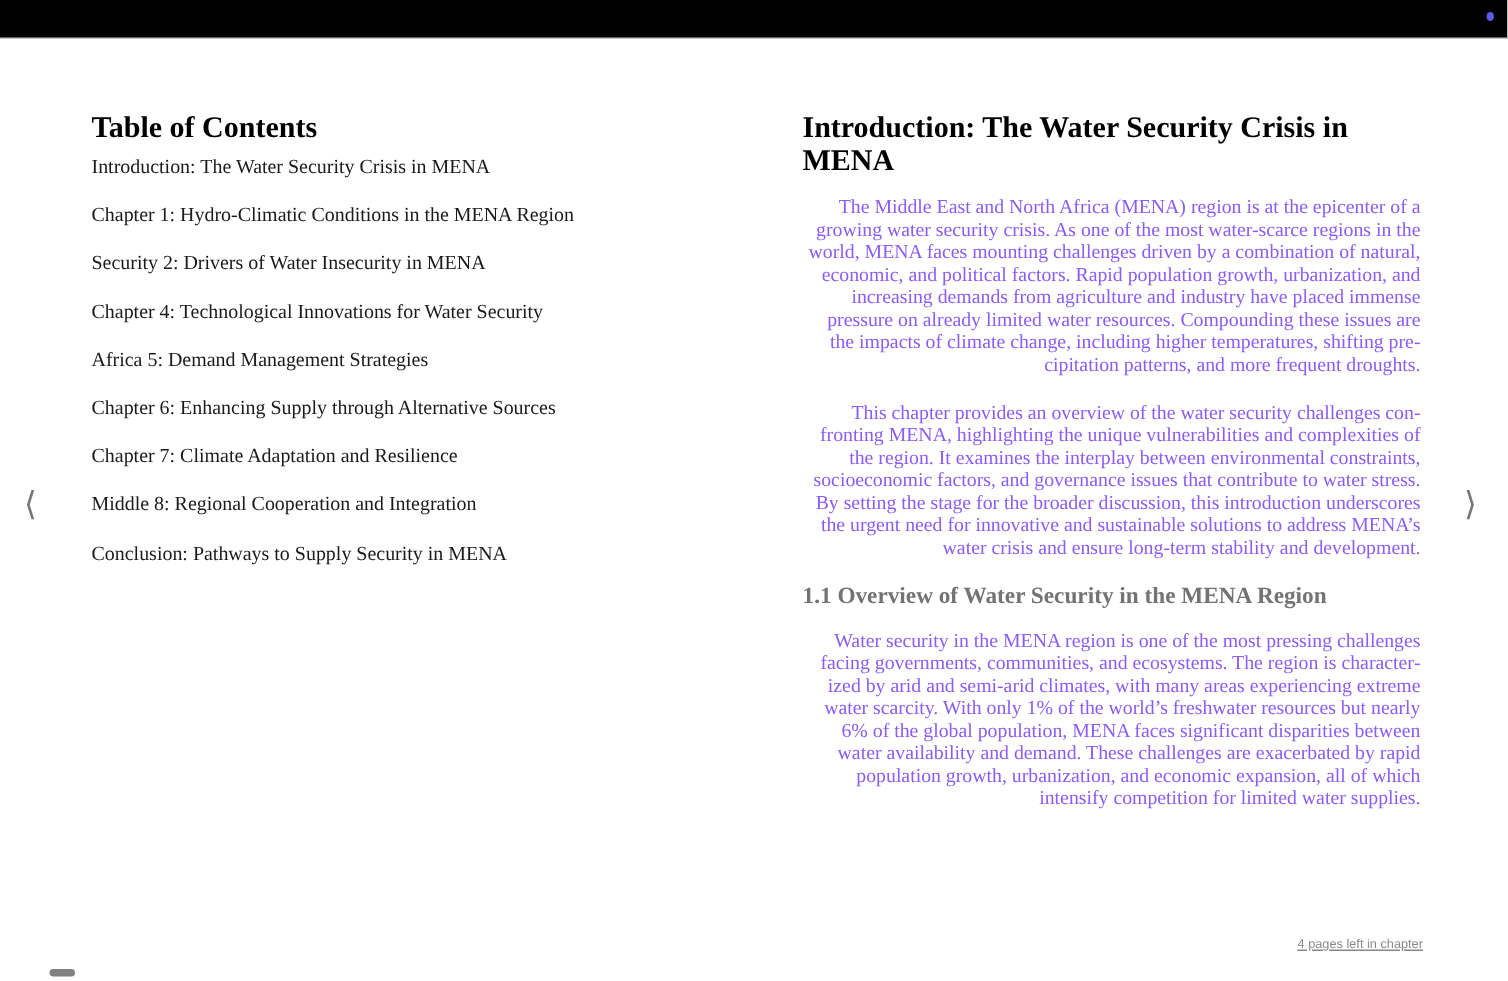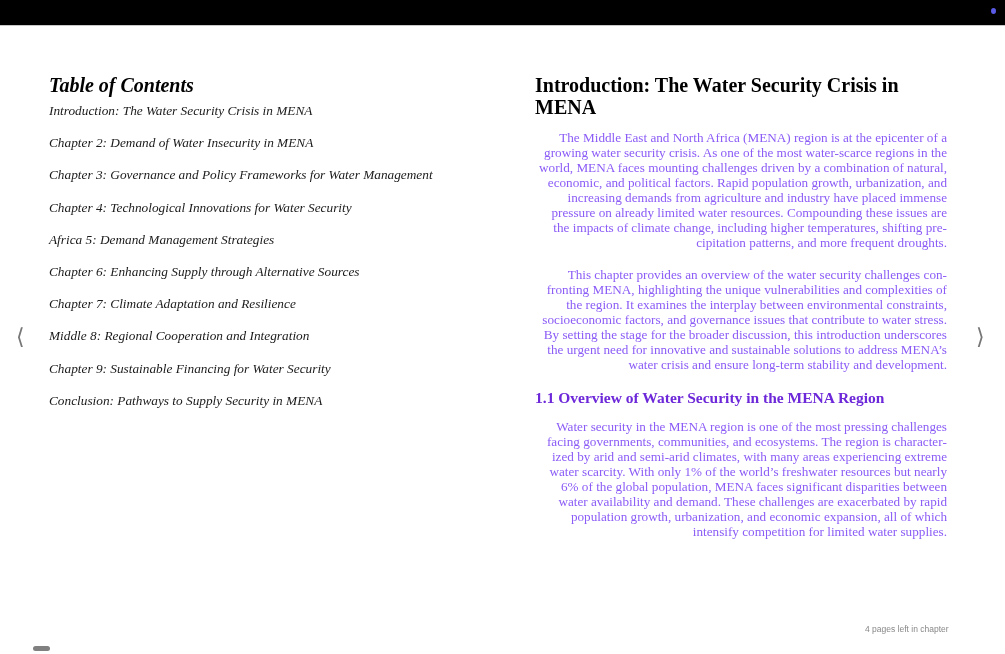--- a/index.html
+++ b/index.html
@@ -16,50 +16,50 @@
   .cam-dot {
     position: absolute; left: 991px; top: 8px; width: 5px; height: 6px;
     border-radius: 50%; background: #5a5ae6;
   }
   .nav-arrow {
     position: absolute; top: 326px; font-family: "DejaVu Sans", sans-serif;
     font-size: 22px; color: #777; cursor: pointer; line-height: 1;
   }
   .nav-prev { left: 16px; }
   .nav-next { left: 976px; }
-  .left-page { position: absolute; left: 49px; top: 74px; width: 420px; font-style: italic; }
+  .left-page { position: absolute; left: 61px; top: 74px; width: 420px; }
   .toc-title {
     font-family: "Liberation Serif", serif; font-weight: bold;
     font-size: 20px; margin: 0 0 6px 0; letter-spacing: 0px; color: #000;
   }
   .toc-list { list-style: none; margin: 0; padding: 0; }
   .toc-item {
     font-family: "Liberation Serif", serif; font-size: 13.3px;
     height: 32.2px; line-height: 16px; white-space: nowrap; cursor: pointer; color: #1a1a1a;
   }
   .right-page { position: absolute; left: 535px; top: 74px; width: 412px; }
   .chapter-title {
     font-family: "Liberation Serif", serif; font-weight: bold;
     font-size: 20px; line-height: 22px; margin: 0 0 12px 0; color: #000;
   }
   .para {
     font-family: "Liberation Serif", serif; font-size: 13.2px;
     line-height: 15px; margin: 0 0 17px 0; text-align: right; color: #8b5cf6;
   }
   .section-title {
     font-family: "Liberation Serif", serif; font-weight: bold;
-    font-size: 15.5px; margin: 0 0 12px 0; line-height: 18px; color: #6d28d9;
+    font-size: 15.5px; margin: 0 0 12px 0; line-height: 18px; color: #737373;
   }
   .footer-left {
     position: absolute; left: 489px; top: 655px;
     font-family: "Liberation Sans", sans-serif; font-size: 8.5px; color: #888;
   }
   .footer-right {
     position: absolute; left: 865px; top: 624px;
-    font-family: "Liberation Sans", sans-serif; font-size: 8.5px; color: #888;
+    font-family: "Liberation Sans", sans-serif; font-size: 8.5px; color: #888; text-decoration: underline;
   }
   .scroll-pill {
     position: absolute; left: 33px; top: 646px; width: 17px; height: 5px;
     border-radius: 3px; background: #808080;
   }
 </style>
 </head>
 <body>
 
 <div class="topbar">
@@ -70,28 +70,27 @@
   <span>⟨</span>
 </div>
 <div class="nav-arrow nav-next">
   <span>⟩</span>
 </div>
 
 <div class="left-page">
   <h1 class="toc-title">Table of Contents</h1>
   <ul class="toc-list">
     <li class="toc-item">Introduction: The Water Security Crisis in MENA</li>
-    <li class="toc-item">Chapter 2: Demand of Water Insecurity in MENA</li>
-    <li class="toc-item">Chapter 3: Governance and Policy Frameworks for Water Management</li>
+    <li class="toc-item">Chapter 1: Hydro-Climatic Conditions in the MENA Region</li>
+    <li class="toc-item">Security 2: Drivers of Water Insecurity in MENA</li>
     <li class="toc-item">Chapter 4: Technological Innovations for Water Security</li>
     <li class="toc-item">Africa 5: Demand Management Strategies</li>
     <li class="toc-item">Chapter 6: Enhancing Supply through Alternative Sources</li>
     <li class="toc-item">Chapter 7: Climate Adaptation and Resilience</li>
     <li class="toc-item">Middle 8: Regional Cooperation and Integration</li>
-    <li class="toc-item">Chapter 9: Sustainable Financing for Water Security</li>
     <li class="toc-item">Conclusion: Pathways to Supply Security in MENA</li>
   </ul>
 </div>
 
 <div class="right-page">
   <h1 class="chapter-title">Introduction: The Water Security Crisis in MENA</h1>
   <p class="para">The Middle East and North Africa (MENA) region is at the epicenter of a growing water security crisis. As one of the most water-scarce regions in the world, MENA faces mounting challenges driven by a combination of natural, economic, and political factors. Rapid population growth, urbanization, and increasing demands from agriculture and industry have placed immense pressure on already limited water resources. Compounding these issues are the impacts of climate change, including higher temperatures, shifting pre­cipitation patterns, and more frequent droughts.</p>
   <p class="para">This chapter provides an overview of the water security challenges con­fronting MENA, highlighting the unique vulnerabilities and complexities of the region. It examines the interplay between environmental constraints, socioeconomic factors, and governance issues that contribute to water stress. By setting the stage for the broader discussion, this introduction underscores the urgent need for innovative and sustainable solutions to address MENA’s water crisis and ensure long-term stability and develop­ment.</p>
   <h2 class="section-title">1.1 Overview of Water Security in the MENA Region</h2>
   <p class="para">Water security in the MENA region is one of the most pressing challenges facing governments, communities, and ecosystems. The region is character­ized by arid and semi-arid climates, with many areas experiencing extreme water scarcity. With only 1% of the world’s freshwater resources but nearly 6% of the global population, MENA faces significant disparities between water availability and demand. These challenges are exacerbated by rapid population growth, urbanization, and economic expansion, all of which intensify competition for limited water supplies.</p>

